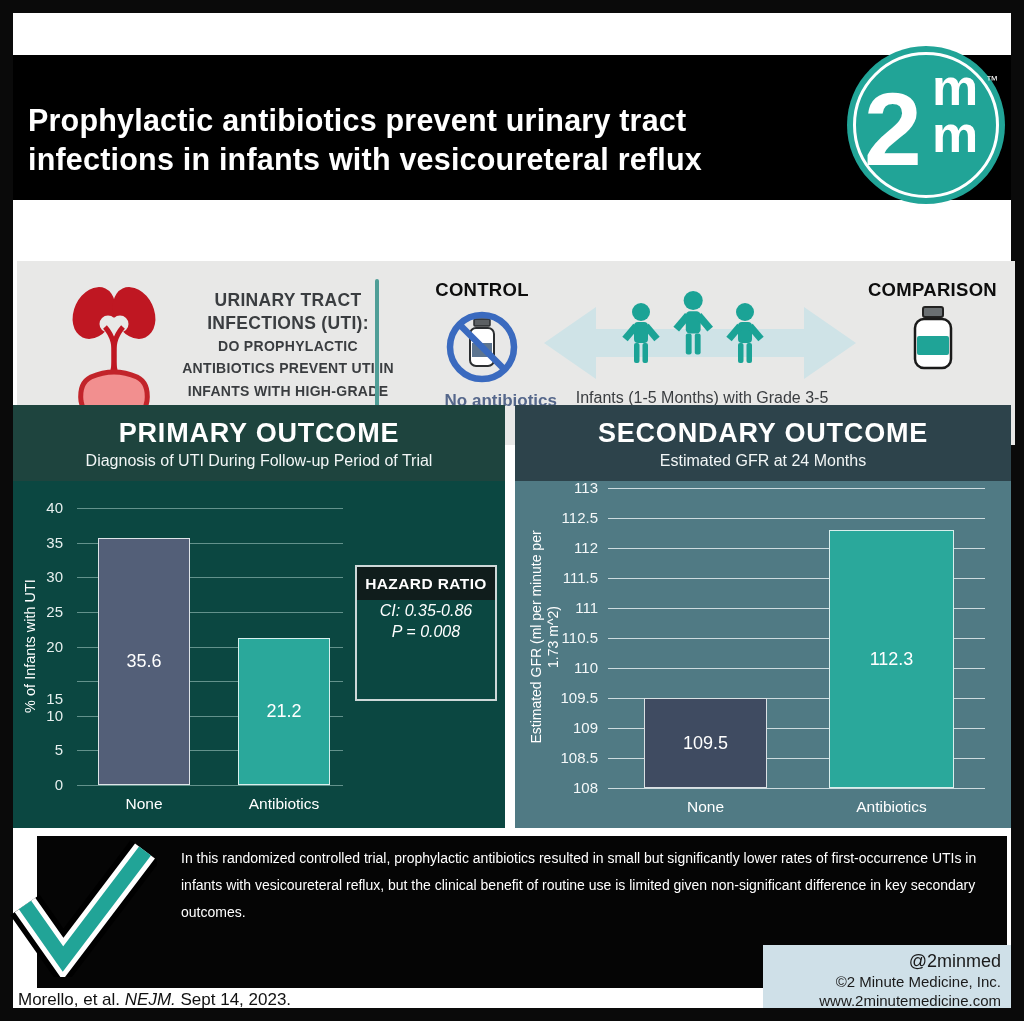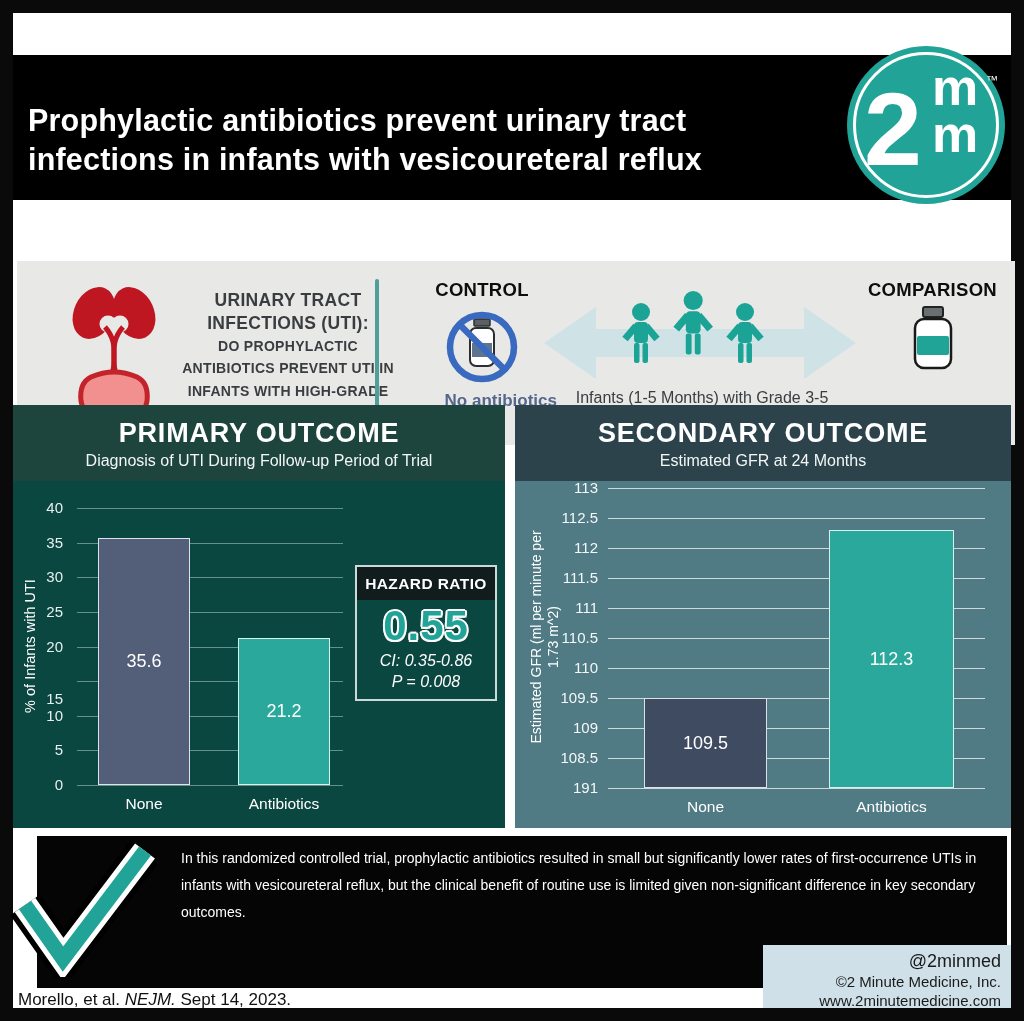--- a/index.html
+++ b/index.html
@@ -184,21 +184,20 @@
 
       <div class="panel panel-primary">
         <div class="panel-head">
           <div class="panel-title">PRIMARY OUTCOME</div>
           <div class="panel-sub">Diagnosis of UTI During Follow-up Period of Trial</div>
         </div>
         <div class="chart-area" id="chart-primary">
           <div class="ylabel">% of Infants with UTI</div>
           <div class="hazard-box">
             <div class="hazard-head">HAZARD RATIO</div>
-            <div class="hazard-value">0.55</div>
             <div class="hazard-ci">CI: 0.35-0.86</div>
             <div class="hazard-p">P = 0.008</div>
           </div>
         <div class="gridline" style="left: 64px; top: 304px; width: 266px;"></div>
             <div class="tick-label" style="left: 6px; top: 295px; width: 44px;">0</div>
             <div class="gridline" style="left: 64px; top: 269.375px; width: 266px;"></div>
             <div class="tick-label" style="left: 6px; top: 260.375px; width: 44px;">5</div>
             <div class="gridline" style="left: 64px; top: 234.75px; width: 266px;"></div>
             <div class="tick-label" style="left: 6px; top: 225.75px; width: 44px;">10</div>
             <div class="gridline" style="left: 64px; top: 200.125px; width: 266px;"></div>
@@ -225,21 +224,21 @@
       </div>
 
       <div class="panel panel-secondary">
         <div class="panel-head">
           <div class="panel-title">SECONDARY OUTCOME</div>
           <div class="panel-sub">Estimated GFR at 24 Months</div>
         </div>
         <div class="chart-area" id="chart-secondary">
           <div class="ylabel">Estimated GFR (ml per minute per 1.73 m^2)</div>
         <div class="gridline" style="left: 93px; top: 307px; width: 377px;"></div>
-            <div class="tick-label" style="left: 23px; top: 298px; width: 60px;">191</div>
+            <div class="tick-label" style="left: 23px; top: 298px; width: 60px;">108</div>
             <div class="gridline" style="left: 93px; top: 277px; width: 377px;"></div>
             <div class="tick-label" style="left: 23px; top: 268px; width: 60px;">108.5</div>
             <div class="gridline" style="left: 93px; top: 247px; width: 377px;"></div>
             <div class="tick-label" style="left: 23px; top: 238px; width: 60px;">109</div>
             <div class="gridline" style="left: 93px; top: 217px; width: 377px;"></div>
             <div class="tick-label" style="left: 23px; top: 208px; width: 60px;">109.5</div>
             <div class="gridline" style="left: 93px; top: 187px; width: 377px;"></div>
             <div class="tick-label" style="left: 23px; top: 178px; width: 60px;">110</div>
             <div class="gridline" style="left: 93px; top: 157px; width: 377px;"></div>
             <div class="tick-label" style="left: 23px; top: 148px; width: 60px;">110.5</div>

